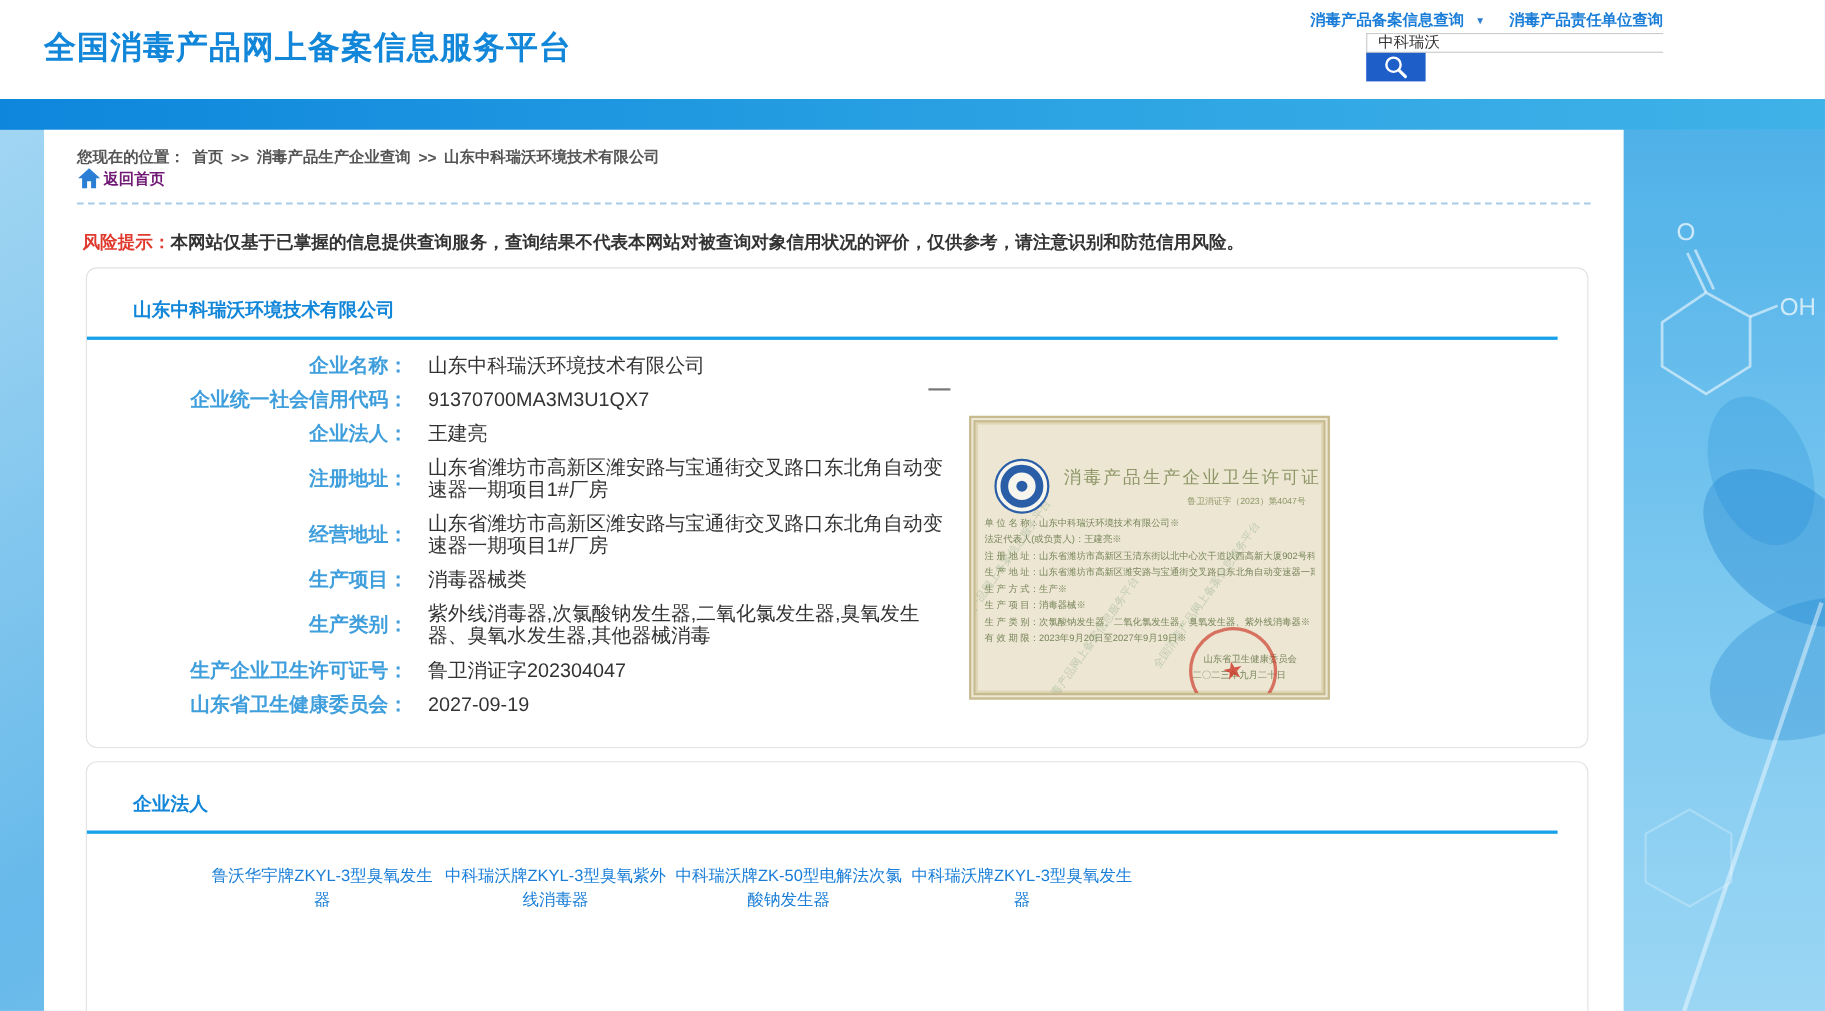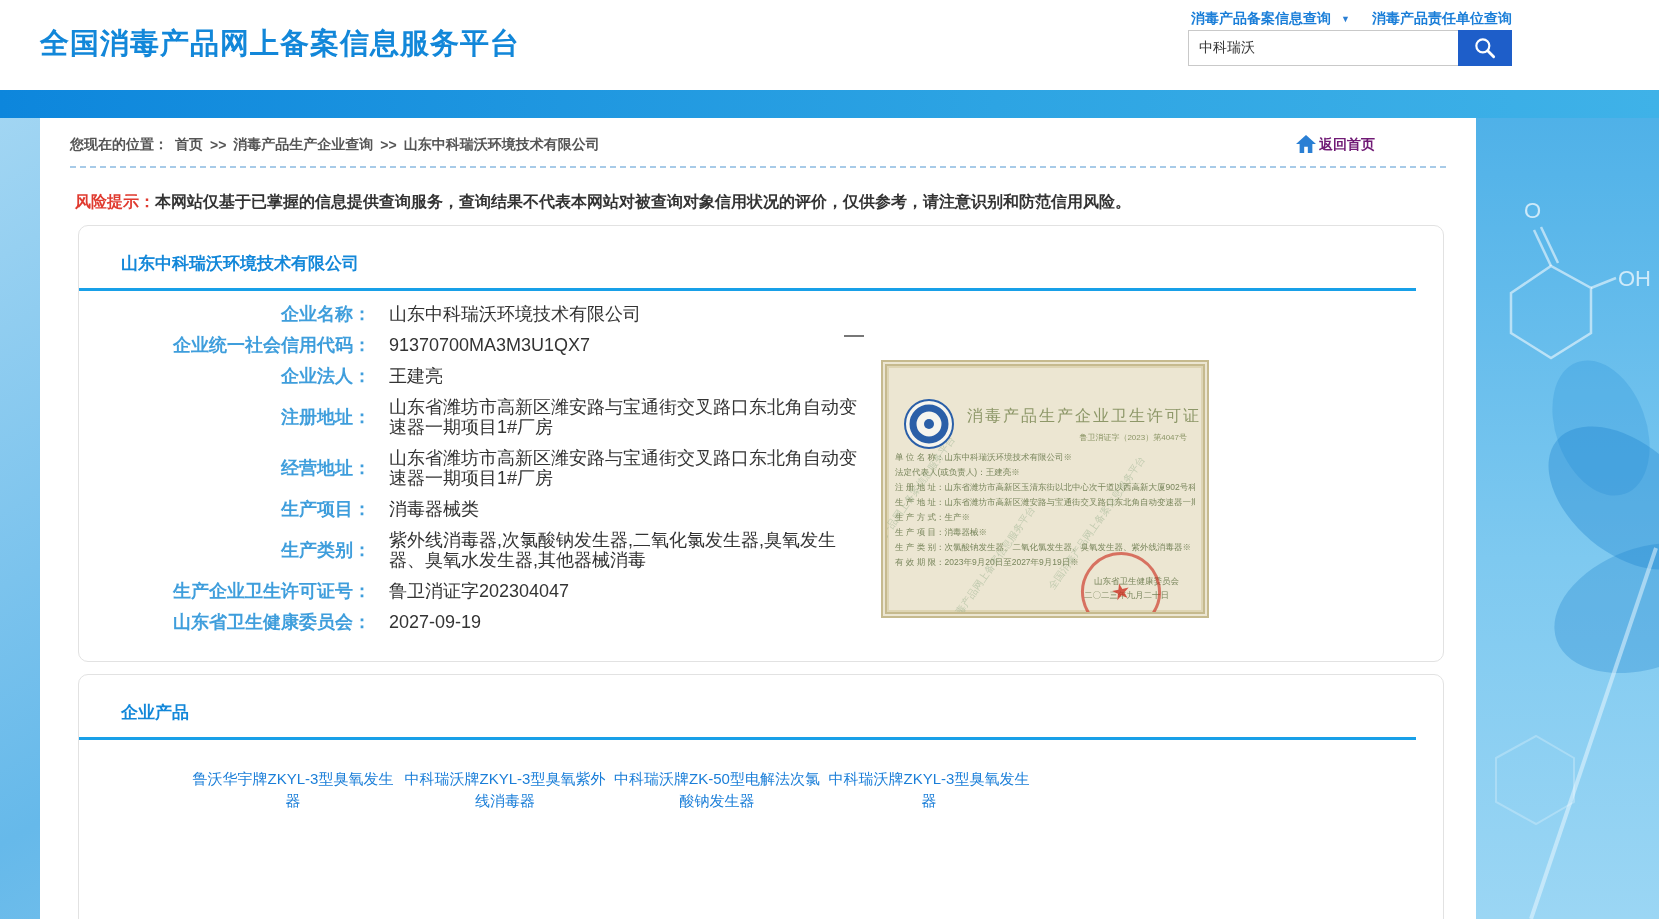--- a/index.html
+++ b/index.html
@@ -18,21 +18,21 @@
     position:absolute; left:40px; top:24px;
     font-size:29px; font-weight:bold; color:#1287d9; letter-spacing:1px; white-space:nowrap;
   }
   .top-nav {
     position:absolute; top:10px; right:147px;
     display:flex; align-items:center; gap:8px;
     font-size:14px; color:#1a7ed8; font-weight:bold; white-space:nowrap;
   }
   .top-nav a { color:#1a7ed8; text-decoration:none; cursor:pointer;text-align:center; }
   .nav-arrow { font-size:9px; color:#2a7fd4; margin:0 14px 0 2px; }
-  .search-wrap { position:absolute; top:30px; right:147px; display:flex; height:28px; }
+  .search-wrap { position:absolute; top:30px; right:147px; display:flex; height:28px;flex-direction:column; }
   .search-input {
     width:270px; height:36px; border:1px solid #c9c9c9; border-right:none;
     padding:0 10px; font-size:14px; color:#333; outline:none;
     font-family:"Liberation Sans", sans-serif;
   }
   .search-btn {
     width:54px; height:36px; background:#1e5ec9; border:none; cursor:pointer;
     display:flex; align-items:center; justify-content:center; padding:0;
   }
   
@@ -45,22 +45,22 @@
     position:absolute; right:0; top:118px; width:183px; height:801px;
     background:linear-gradient(180deg,#4fb1e8 0%, #7ec9f0 55%, #9bd6f4 100%);
   }
   
   .content {
     position:absolute; top:118px; left:40px; width:1436px; height:801px;
     background:#fff;
   }
   .breadcrumb-row {
     padding:16px 101px 0 30px;
-    display:flex; justify-content:space-between; align-items:flex-end;
-    font-size:14px; color:#555; font-weight:bold;
+    display:flex; justify-content:space-between; align-items:flex-start;
+    font-size:14px; color:#555; font-weight:bold;flex-direction:column;
   }
   .breadcrumb-left { display:flex; align-items:center; gap:7px; white-space:nowrap; }
   .breadcrumb-left a { color:#555; text-decoration:none; cursor:pointer; }
   .back-home {
     display:flex; align-items:flex-end; gap:2px; text-decoration:none; cursor:pointer;
     color:#701a75; font-size:14px; font-weight:bold;
   }
   .dashed-sep { margin:12px 30px 0 30px; border-top:2px dashed #a8cbe8; }
   .risk-row { margin:24px 30px 0 35px; font-size:16px; color:#333;font-weight:bold; }
   .risk-label { color:#e03a2f; }
@@ -247,21 +247,21 @@
           <div class="cline">生 产 类 别：次氯酸钠发生器、二氧化氯发生器、臭氧发生器、紫外线消毒器※</div>
           <div class="cline">有 效 期 限：2023年9月20日至2027年9月19日※</div>
         </div>
         <div class="cert-issuer">山东省卫生健康委员会</div>
         <div class="cert-date">二〇二三年九月二十日</div>
         <div class="cert-seal">★</div>
       </div>
     </div>
 
     <div class="card card2">
-      <div class="card-title">企业产品</div>
+      <div class="card-title">企业法人</div>
       <div class="card-divider"></div>
       <div class="products">
         <a class="product">鲁沃华宇牌ZKYL-3型臭氧发生器</a>
         <a class="product">中科瑞沃牌ZKYL-3型臭氧紫外线消毒器</a>
         <a class="product">中科瑞沃牌ZK-50型电解法次氯酸钠发生器</a>
         <a class="product">中科瑞沃牌ZKYL-3型臭氧发生器</a>
       </div>
     </div>
 
   </div>

